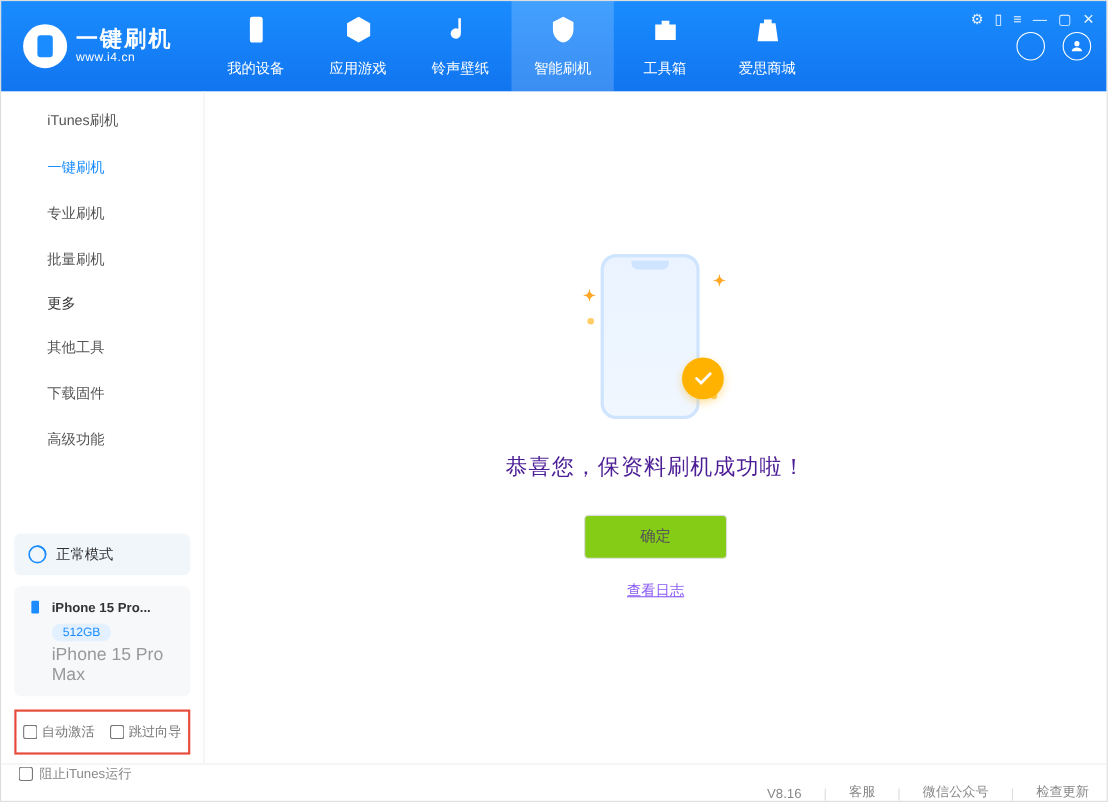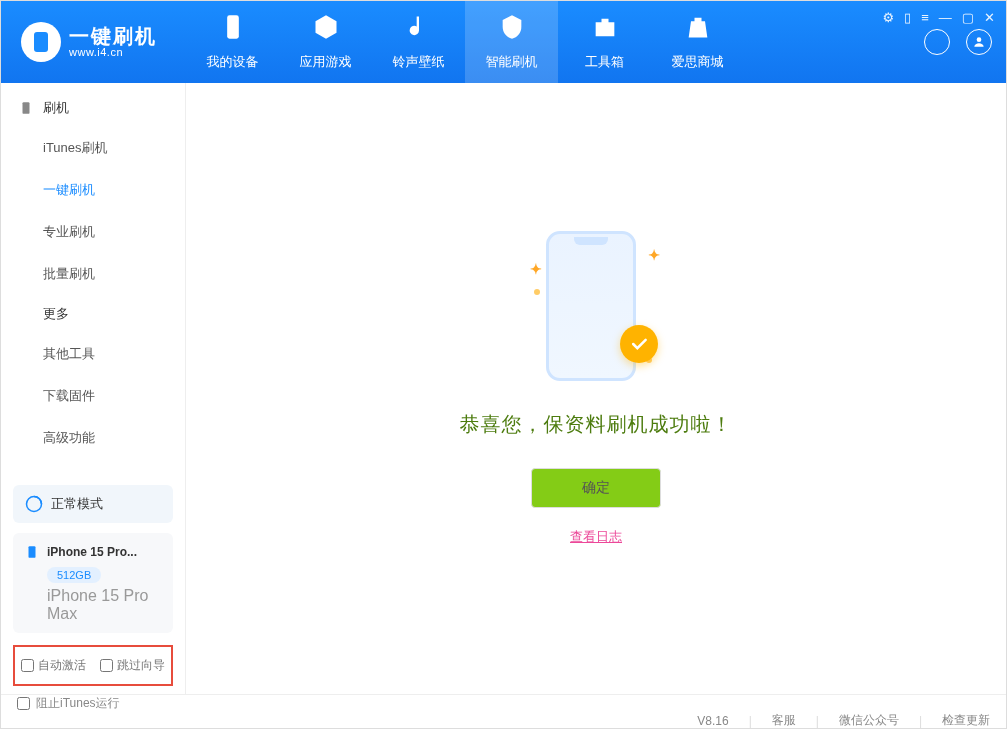--- a/index.html
+++ b/index.html
@@ -49,23 +49,23 @@
     .phone-notch { width: 34px; height: 8px; background: #cfe4ff; border-radius: 0 0 6px 6px; position: absolute; top: 3px; left: 50%; transform: translateX(-50%); }
     .plus { position: absolute; color: #ffa726; font-size: 14px; font-weight: bold; }
     .plus.p1 { left: 4px; top: 30px; }
     .plus.p2 { right: 6px; top: 16px; }
     .dot { position: absolute; width: 6px; height: 6px; background: #ffcc66; border-radius: 50%; }
     .dot.d1 { left: 8px; top: 58px; }
     .dot.d2 { right: 14px; top: 126px; }
     .check-badge { position: absolute; right: 8px; bottom: 28px; width: 38px; height: 38px; background: #ffb300; border-radius: 50%; display: flex; align-items: center; justify-content: center; box-shadow: 0 3px 8px rgba(255,179,0,.4); }
     .check-badge svg { width: 20px; height: 20px; fill: #fff; }
 
-    .success-text { font-size: 20px; color: #4d7c0f; margin-bottom: 30px; letter-spacing: 1px; }
+    .success-text { font-size: 20px; color: #4c1d95; margin-bottom: 30px; letter-spacing: 1px; }
     .confirm-btn { padding: 10px 50px; background: #84cc16; border: 1px solid #ddd; border-radius: 4px; font-size: 14px; color: #555; cursor: pointer; margin-bottom: 20px; }
-    .log-link { color: #ec4899; font-size: 13px; text-decoration: underline; cursor: pointer; }
+    .log-link { color: #8b5cf6; font-size: 13px; text-decoration: underline; cursor: pointer; }
 
     
     .footer { height: 34px; border-top: 1px solid #eee; display: flex; align-items: flex-start; padding: 0 16px; font-size: 12px; color: #888; flex-direction: column; }
     .footer-left { display: flex; align-items: center; gap: 6px; }
     .footer-right { margin-left: auto; display: flex; align-items: center; gap: 20px; }
     .footer-sep { color: #ddd; }
   </style>
 </head>
 <body>
 
@@ -138,26 +138,20 @@
           <circle cx="12" cy="8" r="4"></circle>
           <path d="M4 20c0-4 4-6 8-6s8 2 8 6"></path>
         </svg>
     </div>
   </div>
 </div>
 
 <div class="body">
   <div class="sidebar">
     <div class="side-main">
-      <div class="side-group">
-        <svg viewBox="0 0 24 24">
-            <rect x="6" y="2" width="12" height="20" rx="2"></rect>
-          </svg>
-        <span>刷机</span>
-      </div>
       <div class="side-item">iTunes刷机</div>
       <div class="side-item active">一键刷机</div>
       <div class="side-item">专业刷机</div>
       <div class="side-item">批量刷机</div>
       <div class="side-group">
         <svg viewBox="0 0 24 24">
             <path d="M3 6h18M3 12h18M3 18h18"></path>
           </svg>
         <span>更多</span>
       </div>

